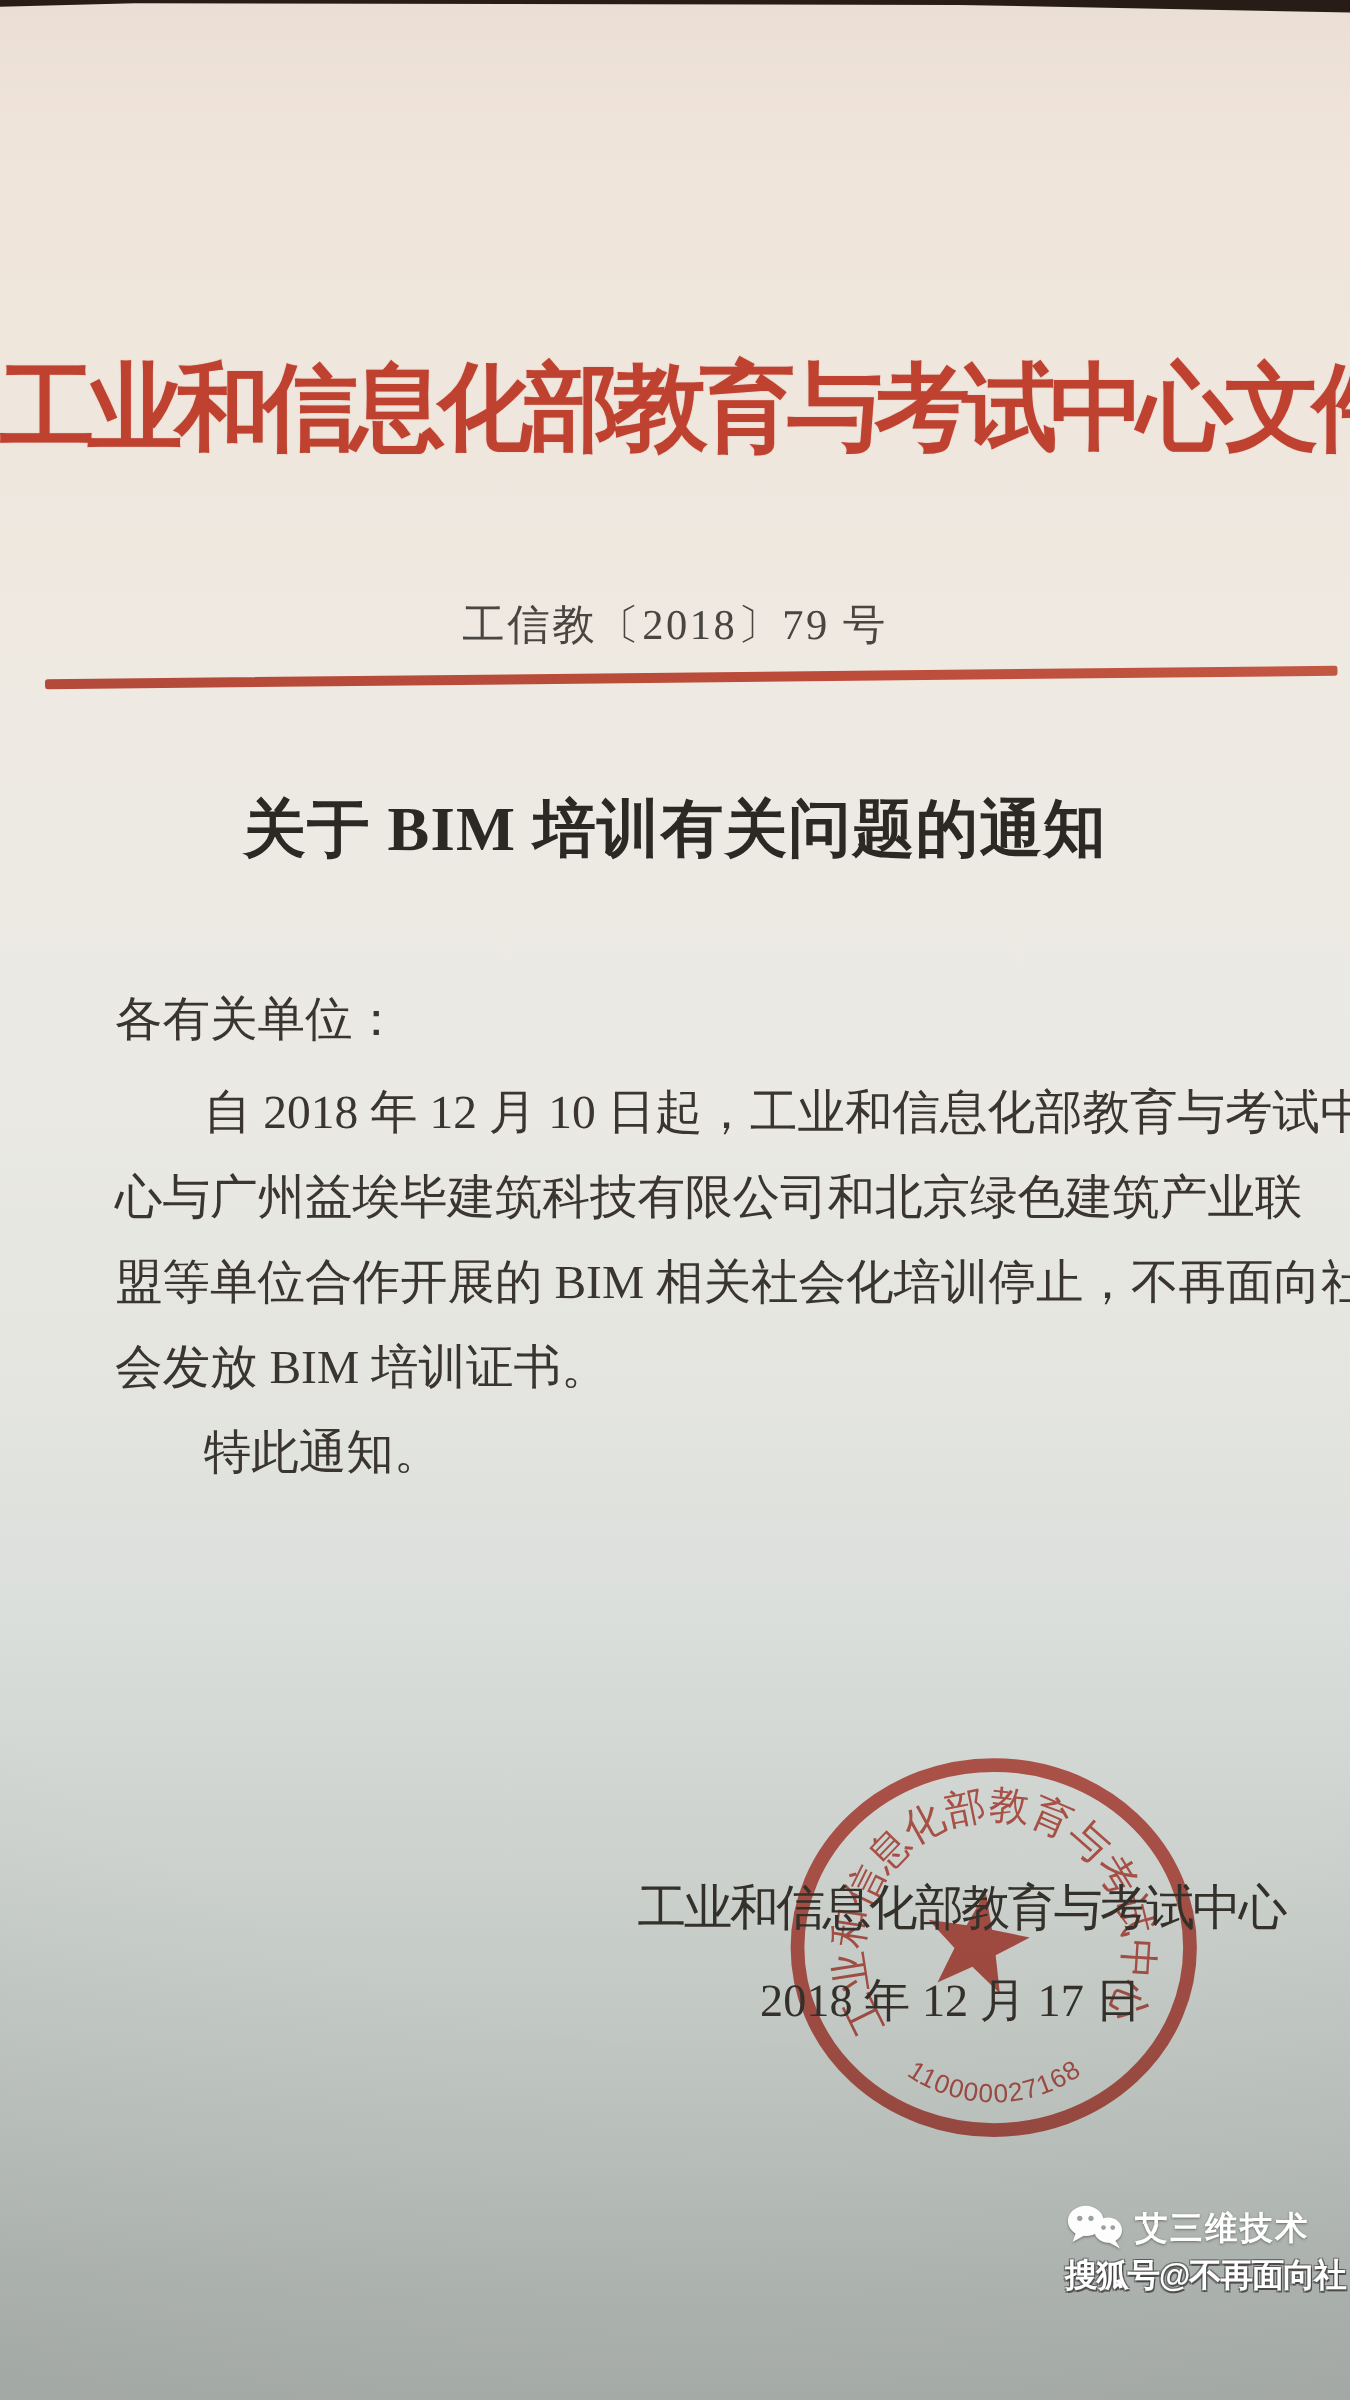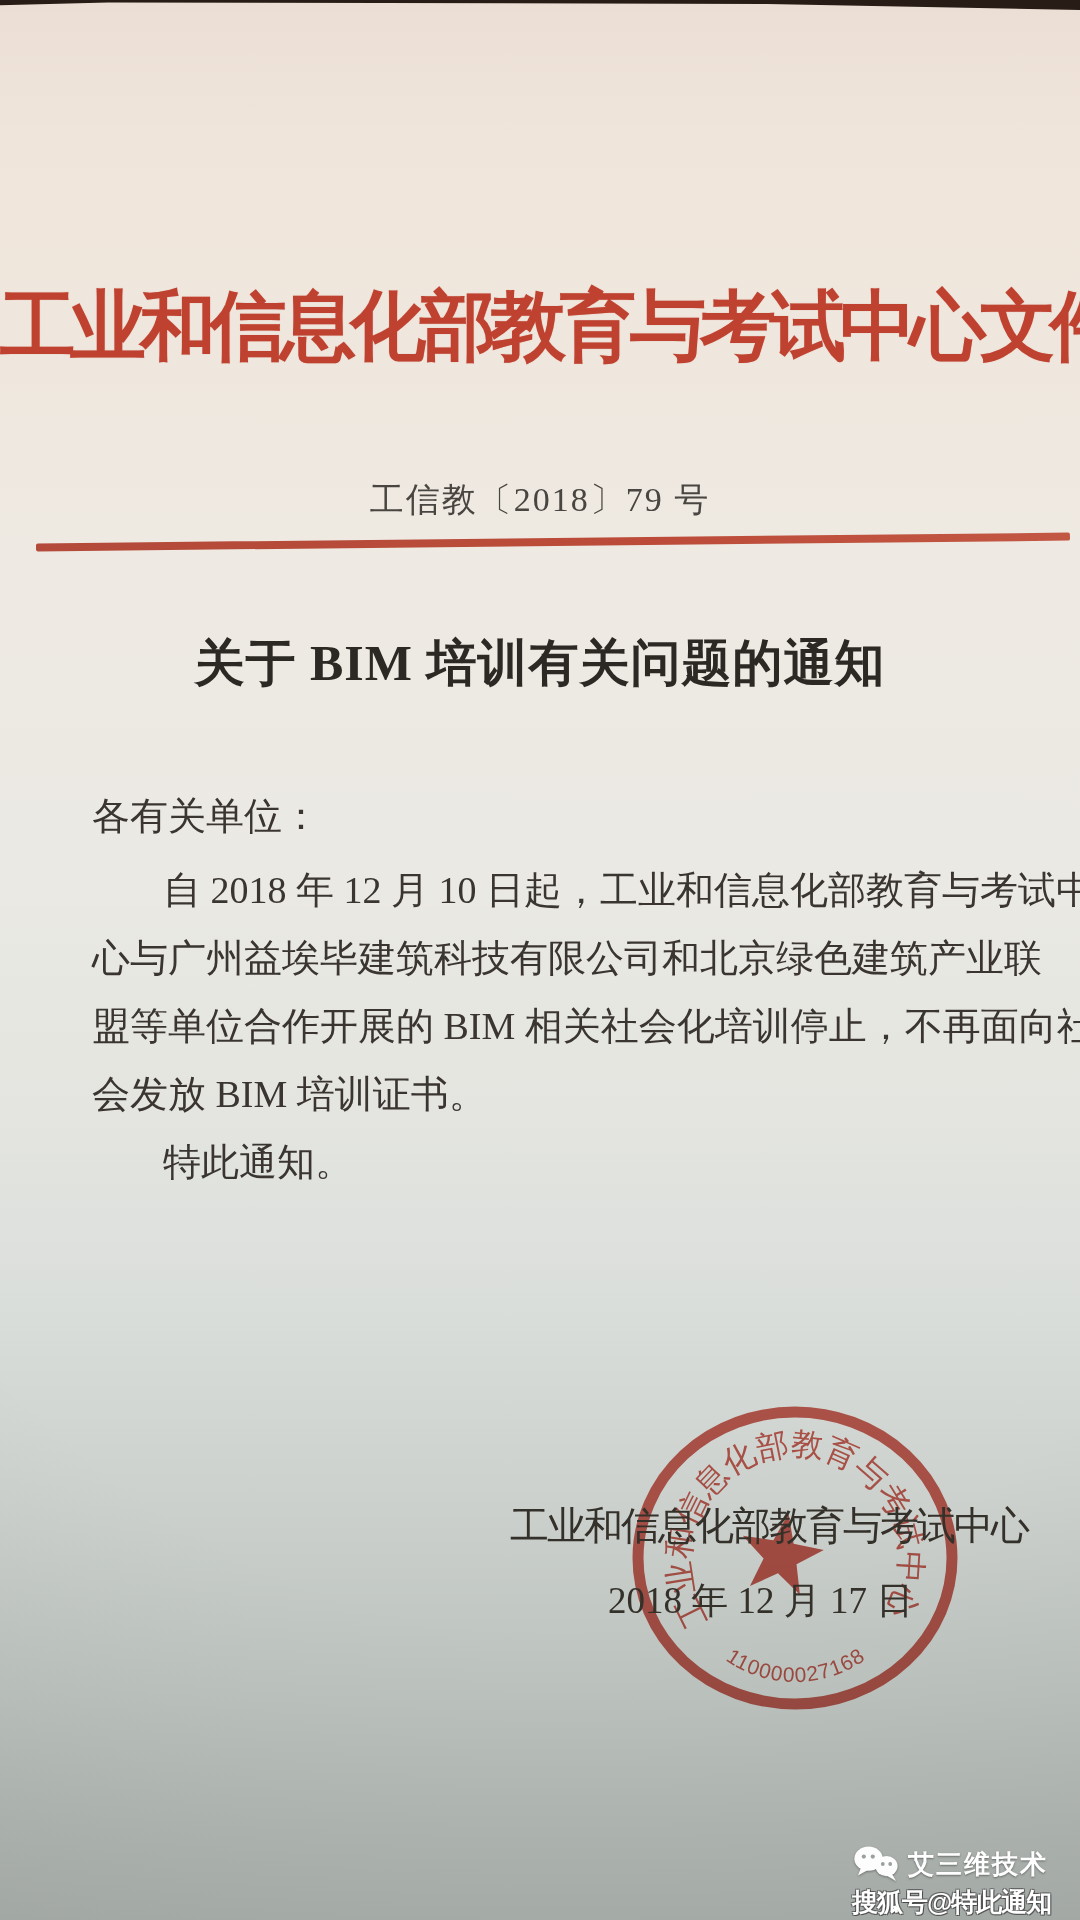--- a/index.html
+++ b/index.html
@@ -124,21 +124,21 @@
     fill: #c84a3e;
   }
   .seal .serial-text {
     font-family: "Liberation Sans", sans-serif;
     font-size: 21px;
     letter-spacing: 1px;
     fill: #c84a3e;
   }
 
   .watermark {
-    position: absolute; left: 852px; top: 1845px;
+    position: absolute; left: 852px; top: 1763px;
     z-index: 7;
     color: #ffffff;
   }
   .wm-row { display: flex; align-items: center; }
   .wm-icon { width: 50px; height: 38px; margin-right: 6px;
     filter: drop-shadow(0 1px 1px rgba(40,40,40,0.45)); }
   .wm-brand {
     font-family: "Liberation Sans", sans-serif;
     font-size: 26px; font-weight: bold;
     letter-spacing: 2px;
@@ -207,16 +207,16 @@
         <path d="M8,21 L5,29 L14,24 Z" fill="#fdfdfd"></path>
         <circle cx="10.5" cy="11" r="2" fill="#9ba09d"></circle>
         <circle cx="19" cy="11" r="2" fill="#9ba09d"></circle>
         <ellipse cx="32" cy="20" rx="10.5" ry="9.5" fill="#fdfdfd"></ellipse>
         <path d="M37,27 L41,34 L32,29 Z" fill="#fdfdfd"></path>
         <circle cx="28.5" cy="18" r="1.8" fill="#9ba09d"></circle>
         <circle cx="35.5" cy="18" r="1.8" fill="#9ba09d"></circle>
       </svg>
       <span class="wm-brand">艾三维技术</span>
     </div>
-    <div class="wm-account">搜狐号@特此通知</div>
+    <div class="wm-account">搜狐号@不再面向社</div>
   </div>
 
 </div>
 
 </body></html>

